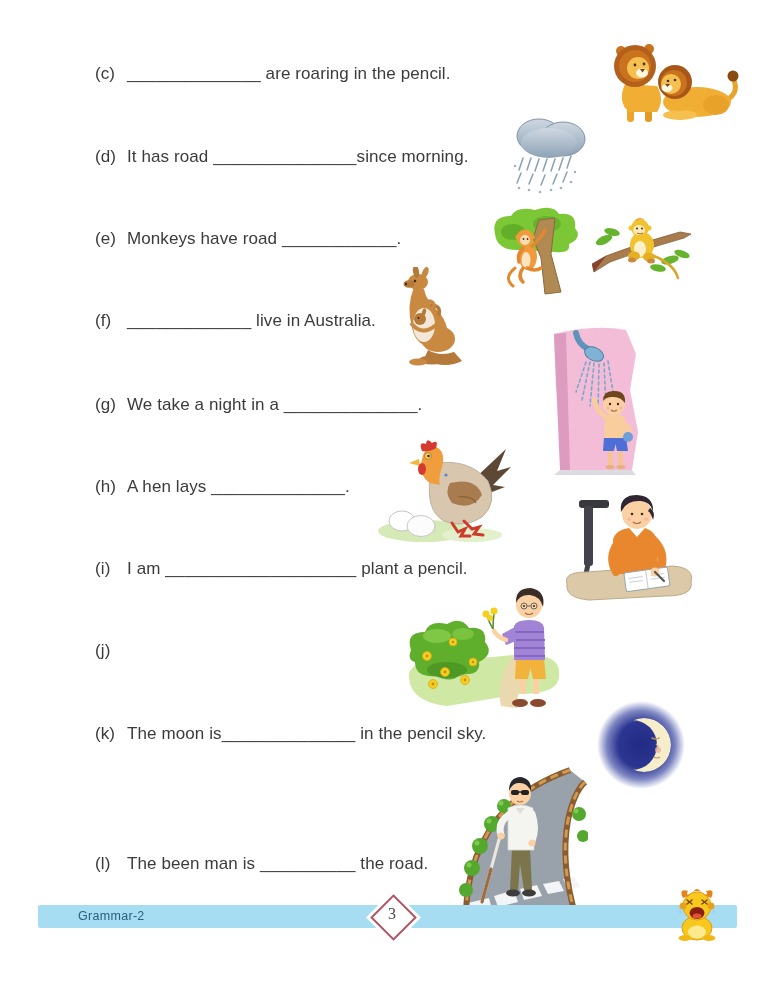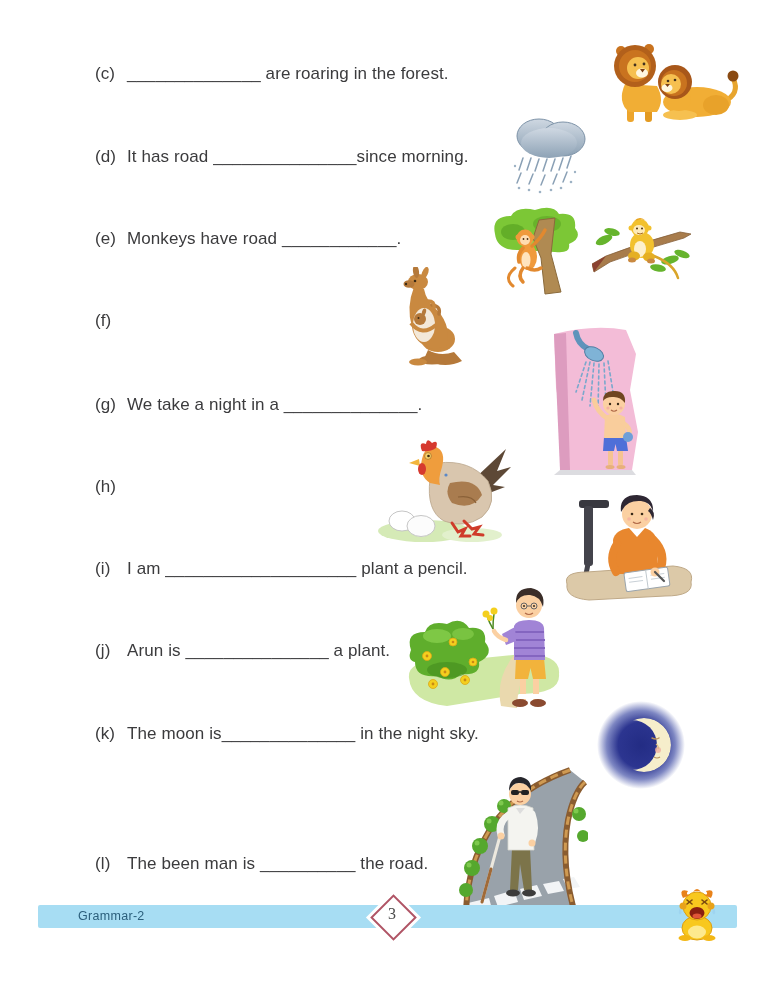--- a/index.html
+++ b/index.html
@@ -19,51 +19,52 @@
   .page-num{position:absolute;left:0;top:10px;width:42px;text-align:center;
             font-family:"Liberation Serif",serif;font-size:16px;color:#4a4a4a;}
 </style>
 </head>
 <body>
 
 <div class="page">
 
   <div class="qrow" style="top:64px">
     <span class="lbl">(c)</span>
-    <span class="txt">______________ are roaring in the forest.</span>
+    <span class="txt">______________ are roaring in the pencil.</span>
   </div>
   <div class="qrow" style="top:147px">
     <span class="lbl">(d)</span>
     <span class="txt">It has road _______________since morning.</span>
   </div>
   <div class="qrow" style="top:229px">
     <span class="lbl">(e)</span>
     <span class="txt">Monkeys have road ____________.</span>
   </div>
   <div class="qrow" style="top:311px">
     <span class="lbl">(f)</span>
+    <span class="txt">_____________ live in Australia.</span>
   </div>
   <div class="qrow" style="top:395px">
     <span class="lbl">(g)</span>
     <span class="txt">We take a night in a ______________.</span>
   </div>
   <div class="qrow" style="top:477px">
     <span class="lbl">(h)</span>
+    <span class="txt">A hen lays ______________.</span>
   </div>
   <div class="qrow" style="top:559px">
     <span class="lbl">(i)</span>
     <span class="txt">I am ____________________ plant a pencil.</span>
   </div>
   <div class="qrow" style="top:641px">
     <span class="lbl">(j)</span>
-    <span class="txt">Arun is _______________ a plant.</span>
   </div>
   <div class="qrow" style="top:724px">
     <span class="lbl">(k)</span>
-    <span class="txt">The moon is______________ in the night sky.</span>
+    <span class="txt">The moon is______________ in the pencil sky.</span>
   </div>
   <div class="qrow" style="top:854px">
     <span class="lbl">(l)</span>
     <span class="txt">The been man is __________ the road.</span>
   </div>
 
   <svg class="illus" style="left:595px;top:38px" width="145" height="95" viewBox="0 0 145 95">
     <rect x="32" y="68" width="7" height="16" rx="3" fill="#eda52c"></rect>
     <rect x="50" y="68" width="7" height="16" rx="3" fill="#e39a22"></rect>
     <path d="M30 46 Q22 64 34 74 L62 74 Q70 62 62 48 Z" fill="#f1ae35"></path>

